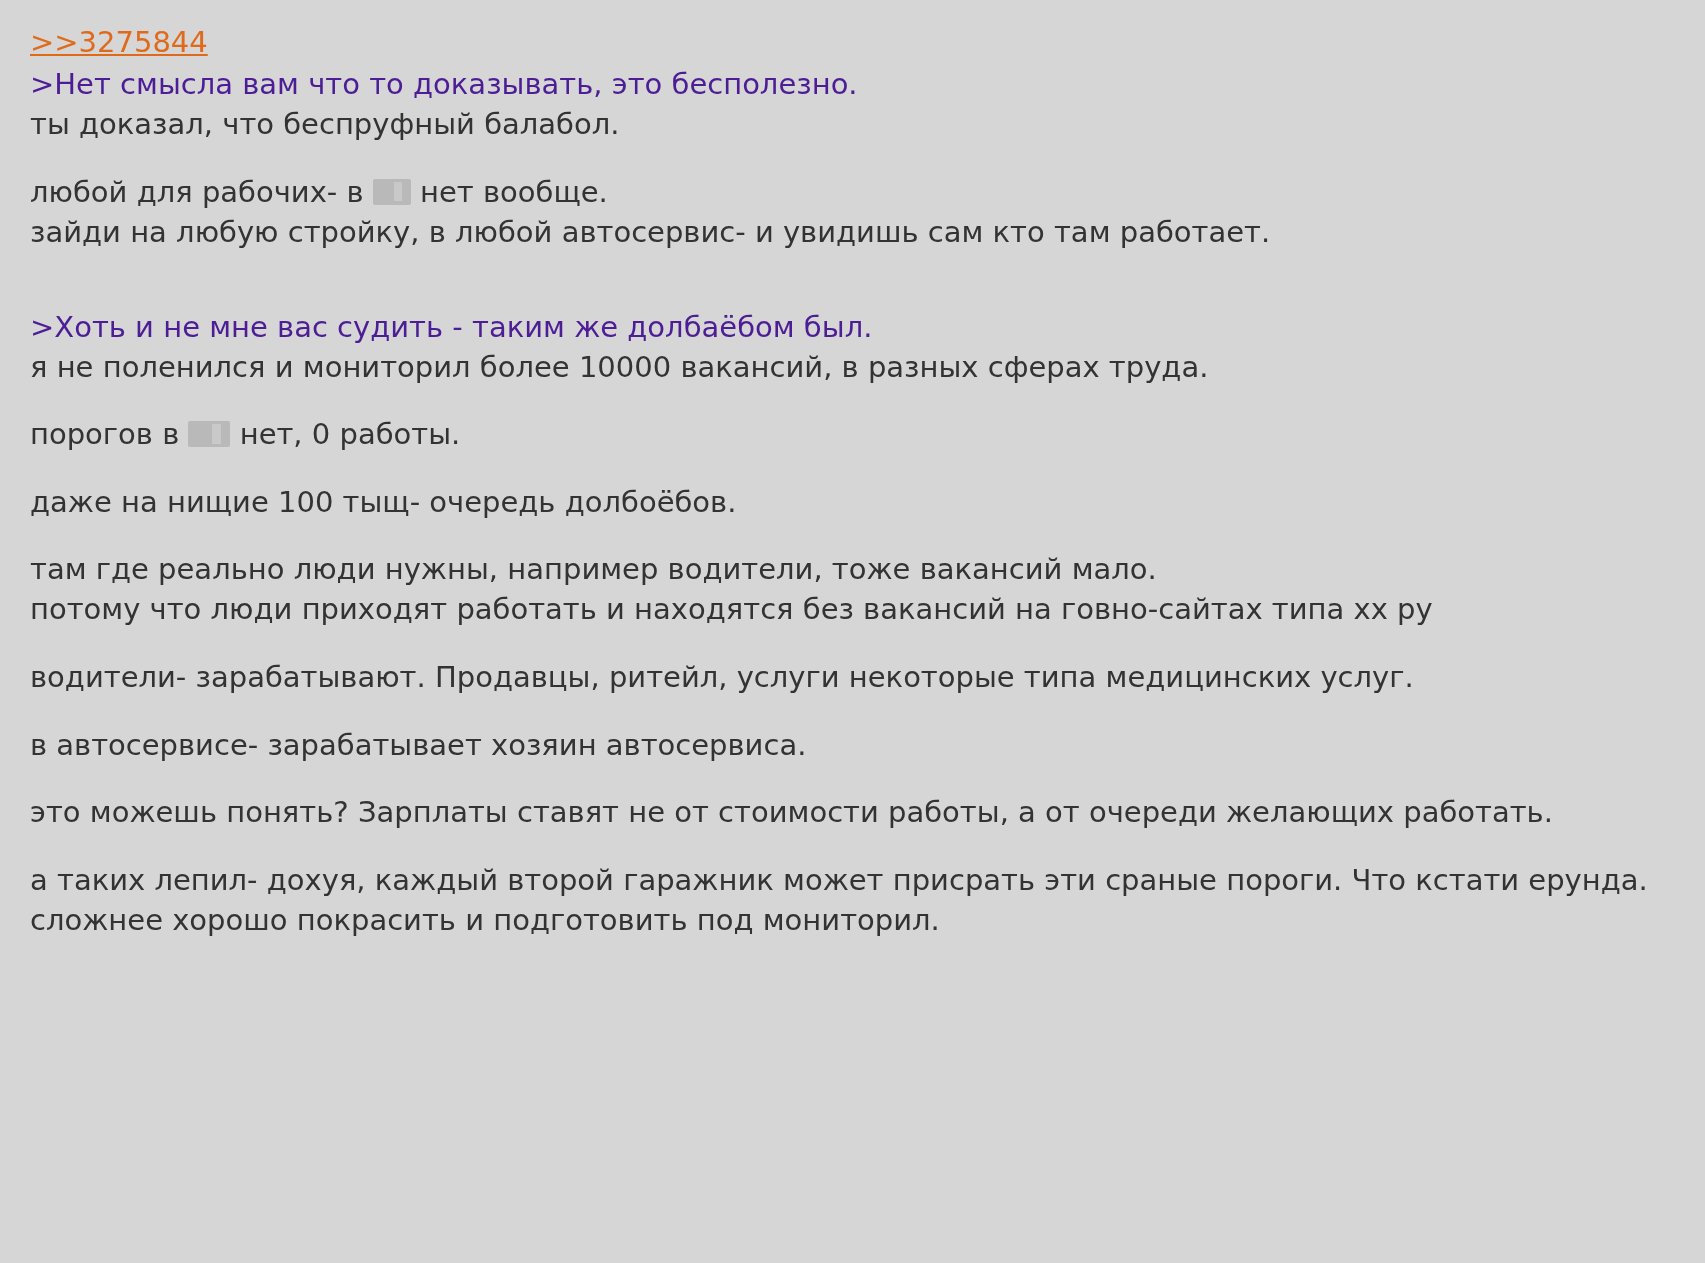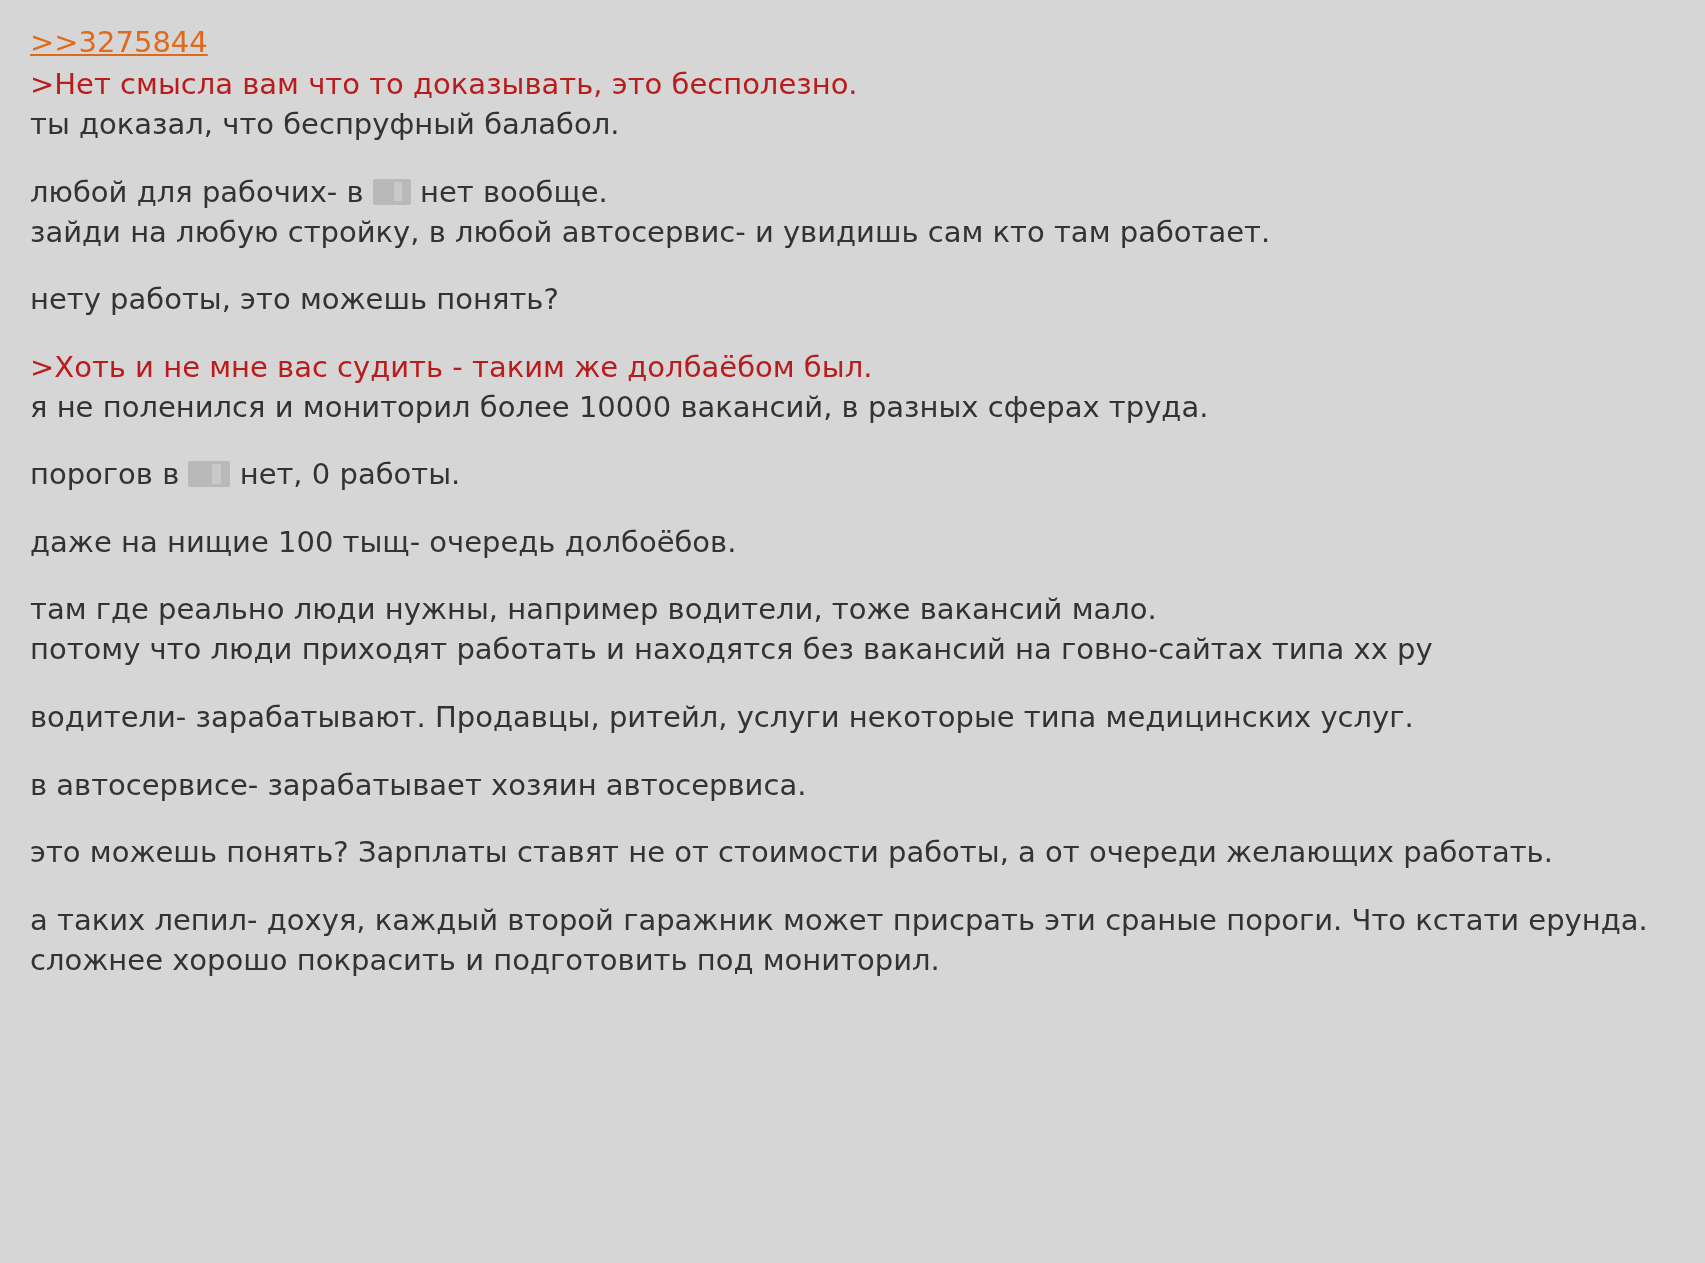--- a/index.html
+++ b/index.html
@@ -21,21 +21,21 @@
   .reflink {
     color: #e06a1b;
     text-decoration: underline;
     text-decoration-color: #e06a1b;
     cursor: pointer;
     display: inline-block;
     margin-bottom: 2px;
     text-align: center;
   }
   .quote {
-    color: #b91c1c;
+    color: #4c1d95;
   }
   .line {
     white-space: pre-wrap;
   }
   .blank {
     height: 0.95em;
   }
   .redaction {
     display: inline-block;
     background: #b9b9b9;
@@ -61,21 +61,20 @@
 
 <div class="post">
   <a class="reflink" href="#">&gt;&gt;3275844</a>
   <div id="message">
       <div class="line quote">&gt;Нет смысла вам что то доказывать, это бесполезно.</div>
       <div class="line">ты доказал, что беспруфный балабол.</div>
       <div class="blank"></div>
       <div class="line"><span>любой для рабочих- в </span><span class="redaction r1"></span><span> нет вообще.</span></div>
       <div class="line">зайди на любую стройку, в любой автосервис- и увидишь сам кто там работает.</div>
       <div class="blank"></div>
-      <div class="line">нету работы, это можешь понять?</div>
       <div class="blank"></div>
       <div class="line quote">&gt;Хоть и не мне вас судить - таким же долбаёбом был.</div>
       <div class="line">я не поленился и мониторил более 10000 вакансий, в разных сферах труда.</div>
       <div class="blank"></div>
       <div class="line"><span>порогов в </span><span class="redaction r2"></span><span> нет, 0 работы.</span></div>
       <div class="blank"></div>
       <div class="line">даже на нищие 100 тыщ- очередь долбоёбов.</div>
       <div class="blank"></div>
       <div class="line">там где реально люди нужны, например водители, тоже вакансий мало.</div>
       <div class="line">потому что люди приходят работать и находятся без вакансий на говно-сайтах типа хх ру</div>

